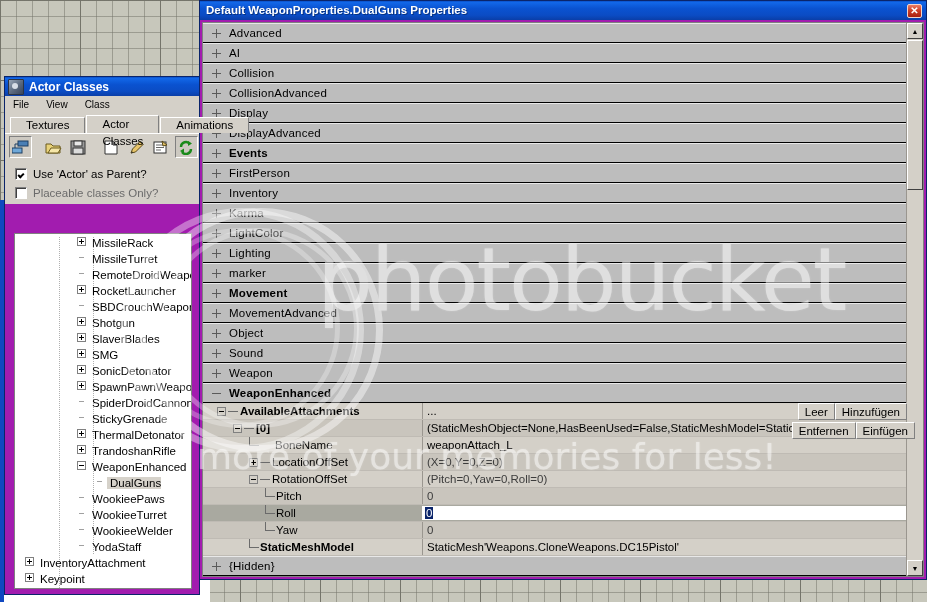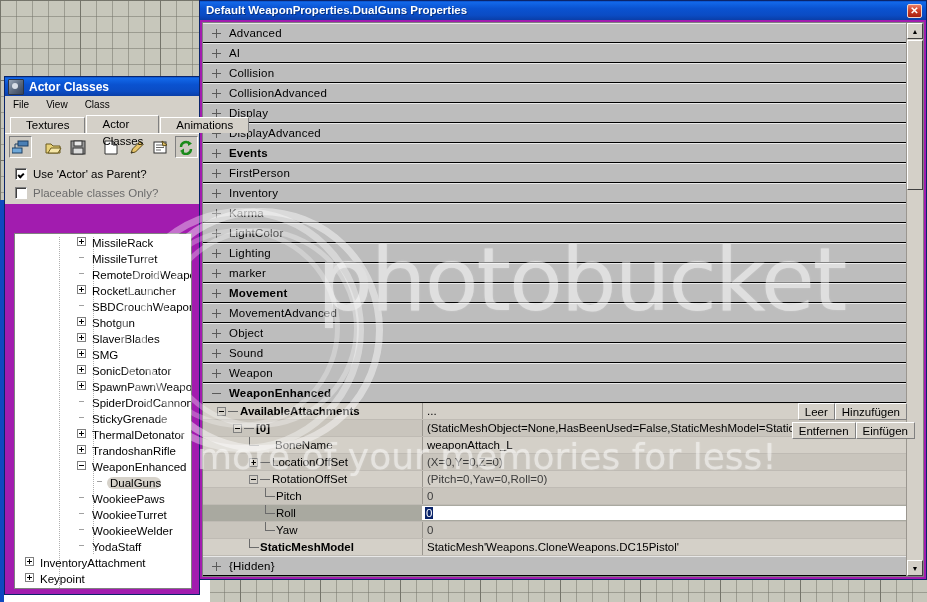--- a/index.html
+++ b/index.html
@@ -172,21 +172,21 @@
   .trow{height:16px;display:flex;align-items:flex-start;font-size:11.5px;color:#000;white-space:nowrap;position:relative;}
   .trow .tgl{
     width:9px;height:9px;box-sizing:border-box;border:1px solid #808080;background:#fff;
     position:relative;flex:0 0 auto;margin-right:3px;
   }
   .trow .tgl::before{content:"";position:absolute;left:1px;top:3px;width:5px;height:1px;background:#000;}
   .trow .tgl.plus::after{content:"";position:absolute;left:3px;top:1px;width:1px;height:5px;background:#000;}
   .trow .tgl.none{border:none;background:transparent;}
   .trow .tgl.none::before{left:2px;top:4px;width:5px;background:#a0a0a0;}
   .trow .txt{padding-left:3px;}
-  .trow .txt.selitem{background:#d6d2ca;border-radius:6px;}
+  .trow .txt.selitem{background:#d6d2ca;}
   .dotline{position:absolute;top:0;bottom:0;width:1px;
     background-image:linear-gradient(to bottom,#b0b0b0 50%,transparent 50%);background-size:1px 2px;}
   
   #wm{position:absolute;left:199px;top:0;width:728px;height:602px;pointer-events:none;z-index:40;
       opacity:.52;}
   #wm .pbtext{
     position:absolute;left:118px;top:228px;font-size:88px;color:#fff;
     font-family:"DejaVu Sans", sans-serif;letter-spacing:-2px;
     text-shadow:0 0 2px rgba(255,255,255,.5);
   }

